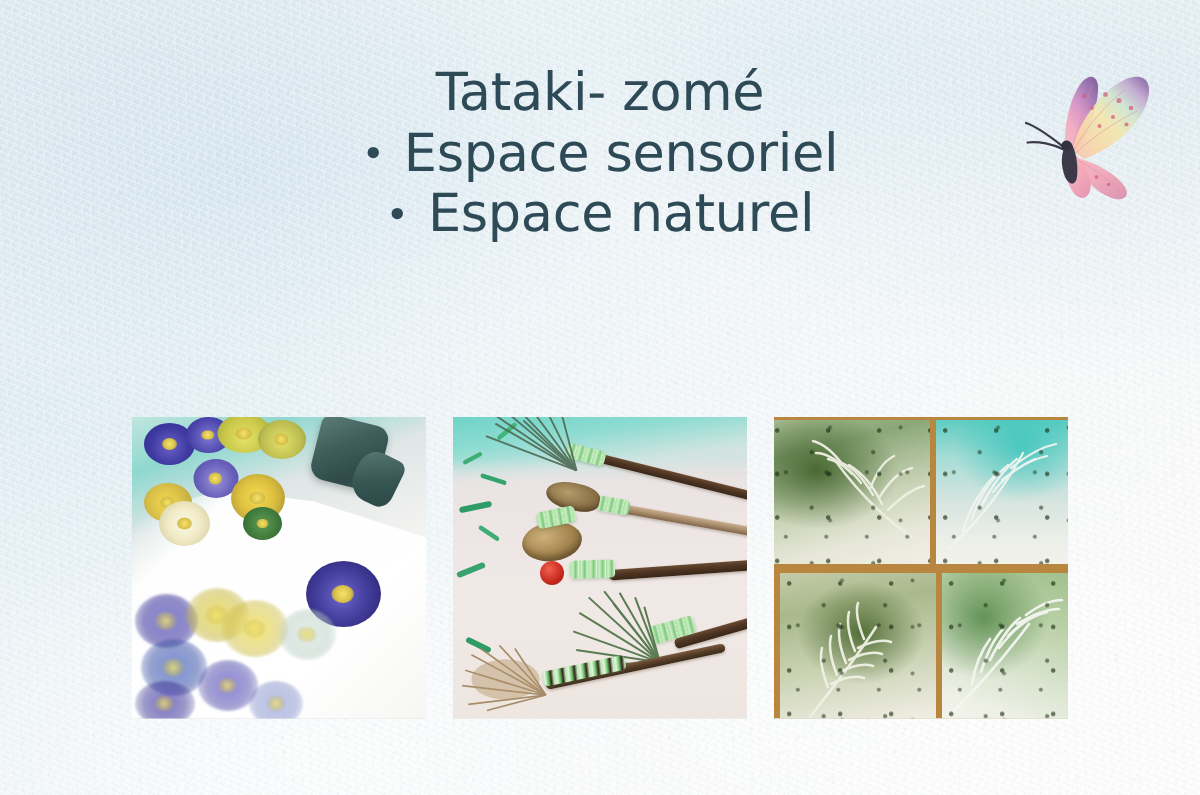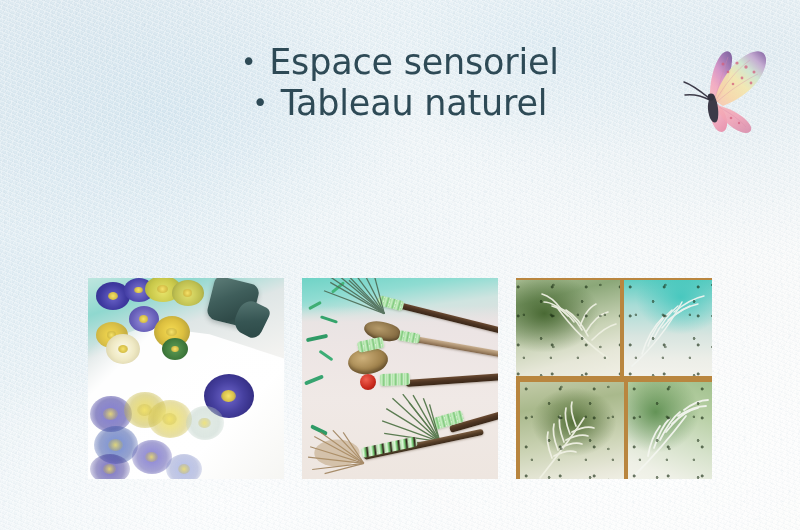--- a/index.html
+++ b/index.html
@@ -236,22 +236,23 @@
 
 <div id="slide">
 
   <div class="bg-base"></div>
   <div class="bg-wash-a"></div>
   <div class="bg-wash-b"></div>
   <div class="bg-grain"></div>
   <div class="bg-speckle"></div>
 
   <div id="title-block">
+    <span class="line"><span>Tataki- zomé</span></span>
     <span class="line"><span class="bullet">•</span> <span>Espace sensoriel</span></span>
-    <span class="line"><span class="bullet">•</span> <span>Tableau naturel</span></span>
+    <span class="line"><span class="bullet">•</span> <span>Espace naturel</span></span>
   </div>
 
   <svg id="butterfly" viewBox="0 0 104 100">
     <defs>
       <linearGradient id="wingUpper" x1="0.15" y1="1" x2="0.85" y2="0">
         <stop offset="0%" stop-color="#f6b7bf"></stop>
         <stop offset="26%" stop-color="#f3a8c0"></stop>
         <stop offset="55%" stop-color="#d38fc4"></stop>
         <stop offset="82%" stop-color="#9a6fae"></stop>
         <stop offset="100%" stop-color="#7e5c9c"></stop>

